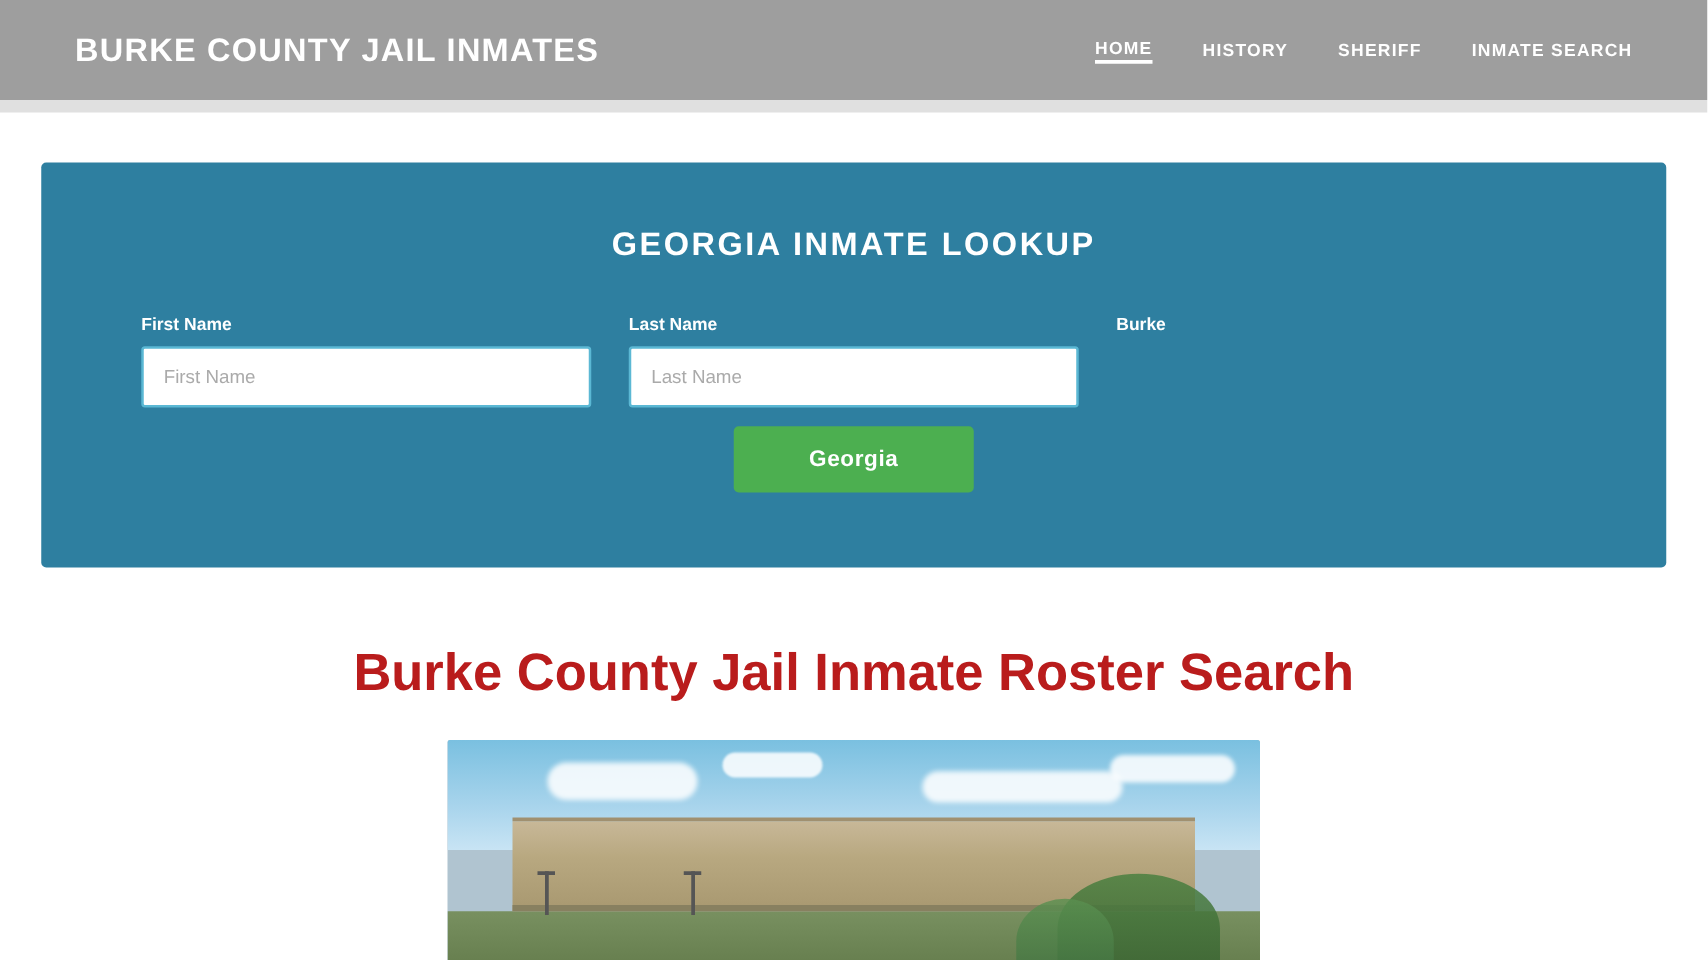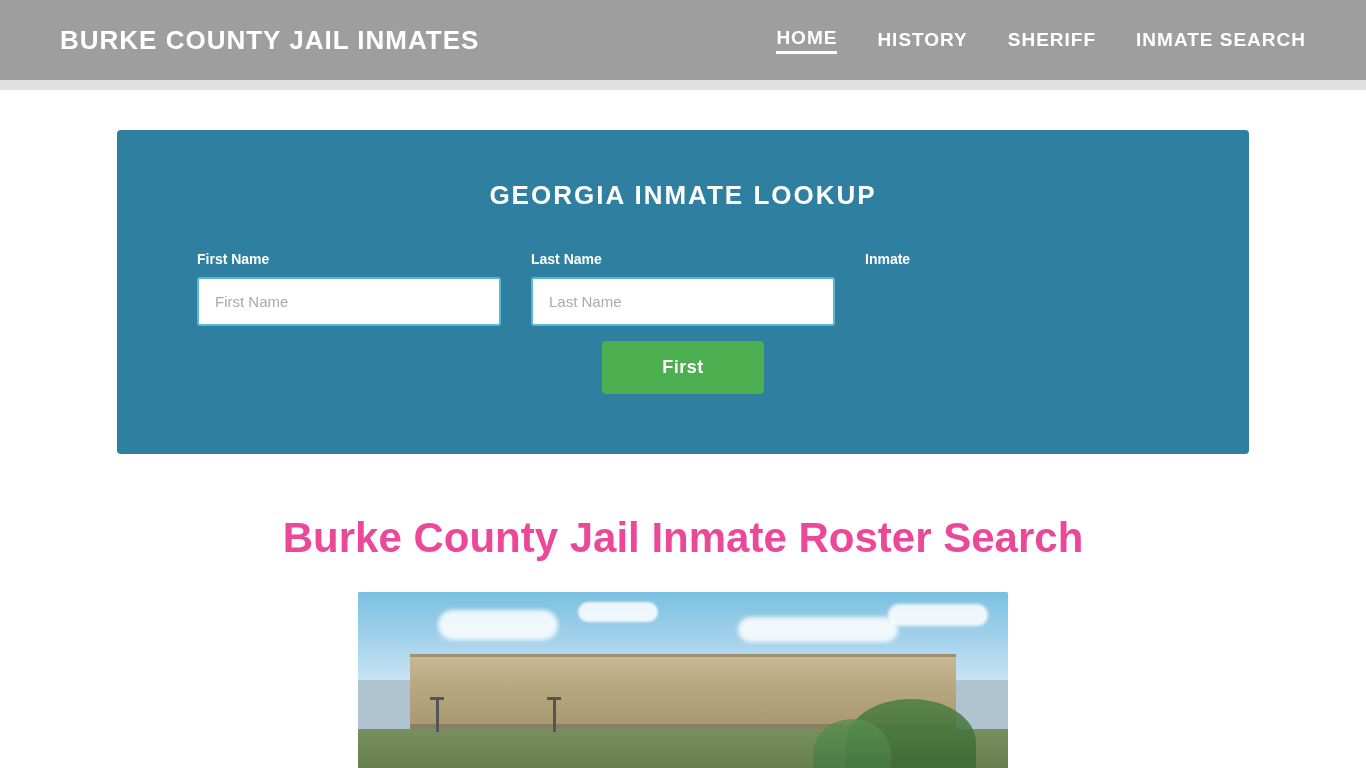--- a/index.html
+++ b/index.html
@@ -36,21 +36,21 @@
     }
 
     .nav {
       display: flex;
       align-items: center;
       gap: 40px;
     }
 
     .nav-item {
       color: #ffffff;
-      font-size: 19px;
+      font-size: 14px;
       font-weight: 700;
       letter-spacing: 1px;
       text-transform: uppercase;
       cursor: pointer;
       text-decoration: none;
     }
 
     .nav-item.active {
       border-bottom: 3px solid #ffffff;
       padding-bottom: 2px;
@@ -59,21 +59,21 @@
     
     .subheader {
       background: #e0e0e0;
       height: 10px;
     }
 
     
     .search-section {
       background: #2e7fa0;
       margin: 40px auto;
-      width: 1132px;
+      width: 1300px;
       border-radius: 4px;
       padding: 50px 80px 60px;
     }
 
     .lookup-title {
       text-align: center;
       color: #ffffff;
       font-size: 26px;
       font-weight: 700;
       letter-spacing: 2px;
@@ -133,21 +133,21 @@
 
     
     .main-content {
       padding: 20px 60px 40px;
       text-align: center;
     }
 
     .roster-title {
       font-size: 42px;
       font-weight: 900;
-      color: #ec4899;
+      color: #b91c1c;
       margin-bottom: 30px;
       text-align: center;
     }
 
     .jail-image-container {
       width: 650px;
       height: 195px;
       margin: 0 auto;
       background: #b0c4d0;
       border-radius: 2px;
@@ -289,26 +289,26 @@
       <label class="form-label">First Name</label>
       <input class="form-input" type="text" placeholder="First Name" style="">
     </div>
 
     <div class="form-group">
       <label class="form-label">Last Name</label>
       <input class="form-input" type="text" placeholder="Last Name" style="">
     </div>
 
     <div class="form-group">
-      <label class="form-label">Inmate</label>
+      <label class="form-label">Burke</label>
     </div>
   </div>
 
   <div class="search-btn-row">
-    <button class="search-btn">First</button>
+    <button class="search-btn">Georgia</button>
   </div>
 </section>
 
 <main class="main-content">
   <h1 class="roster-title">Burke County Jail Inmate Roster Search</h1>
 
   <div class="jail-image-container">
     <div class="sky">
       <div class="cloud cloud1"></div>
       <div class="cloud cloud2"></div>

